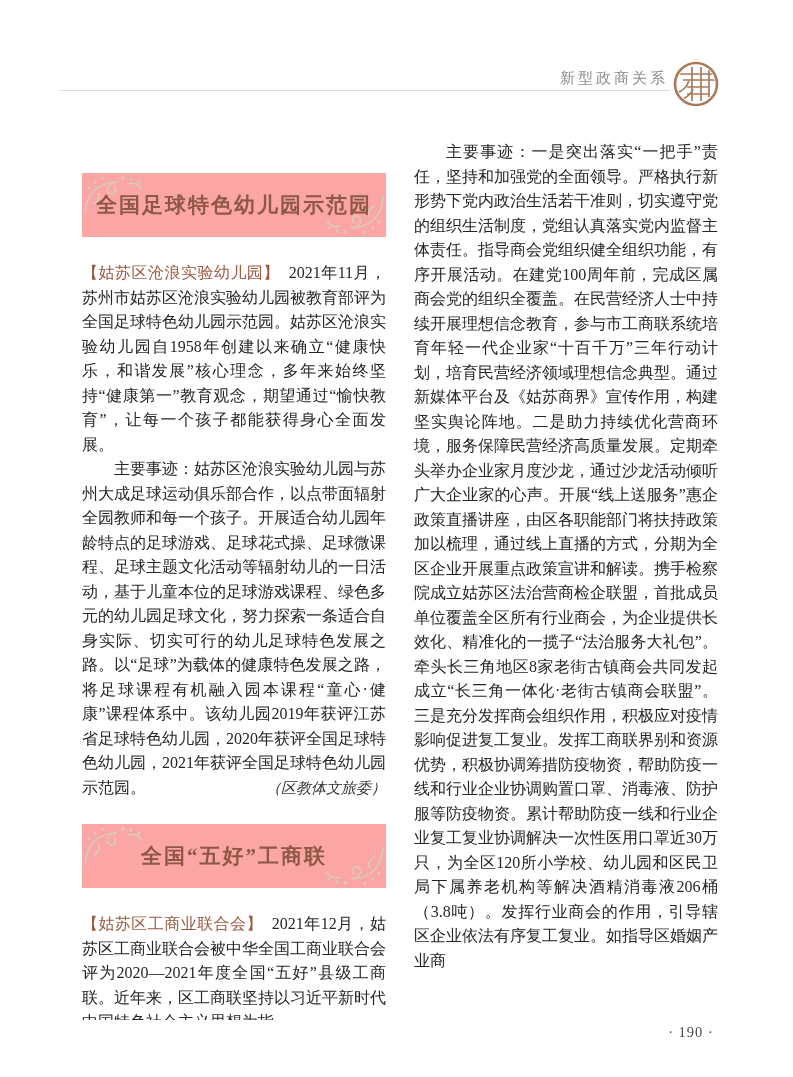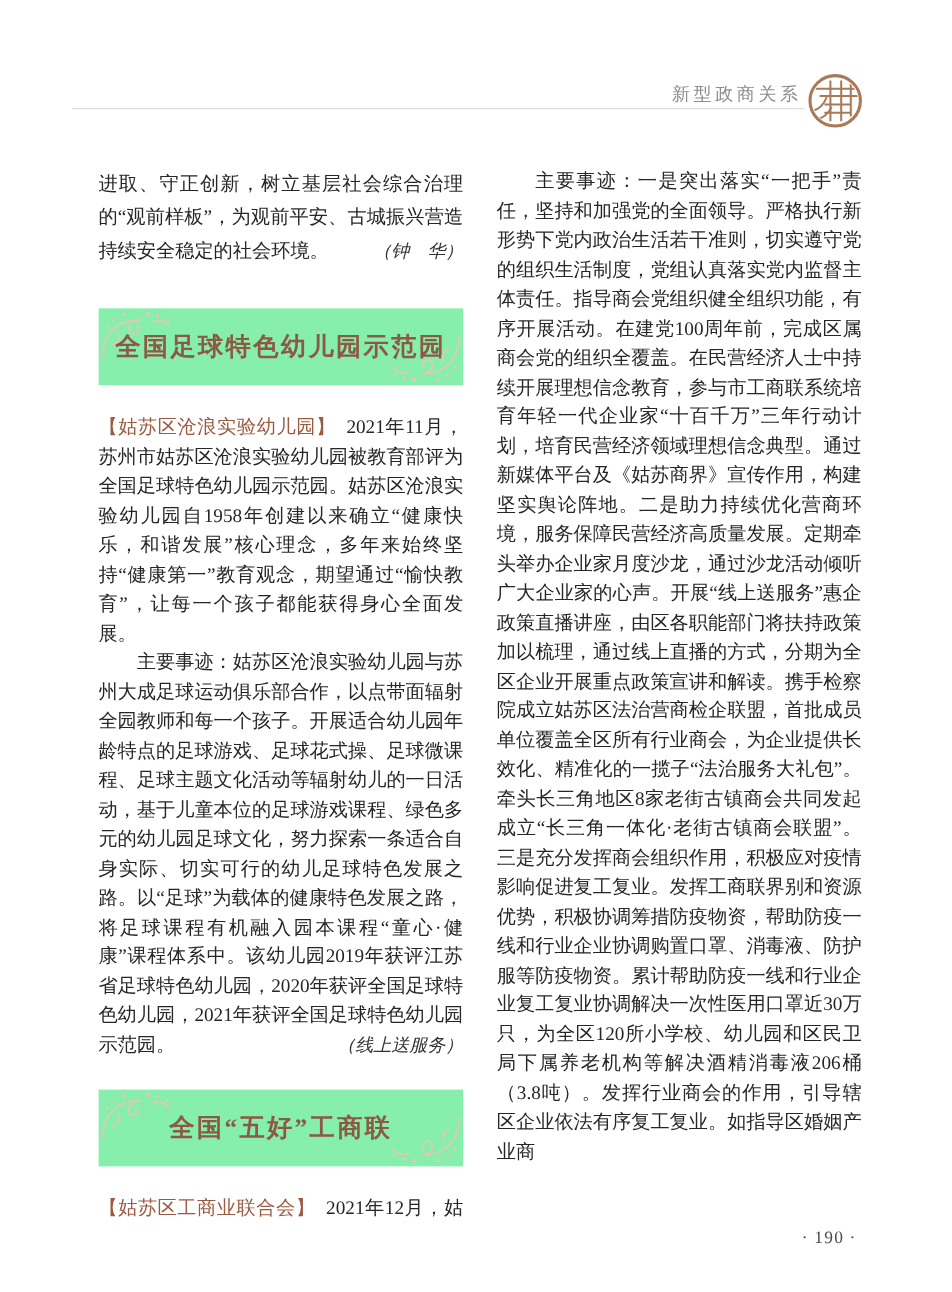--- a/index.html
+++ b/index.html
@@ -29,21 +29,21 @@
   .col p{margin:0;}
 
   .attrib{float:right;font-style:italic;font-size:15px;color:#333;}
   .entry-head{color:#9c5a40;font-weight:400;margin-right:.55em;}
   .indent{text-indent:2em;}
   .para-cont{line-height:28px;}
   .mt{margin-top:24px !important;}
 
   
   .banner{
-    position:relative;height:64px;margin-top:24px;background:#86efac;
+    position:relative;height:64px;margin-top:24px;background:#fca5a5;
     display:flex;align-items:center;justify-content:center;overflow:hidden;
   }
   .banner1{margin-top:33px;}
   .banner-label{
     font-size:21px;letter-spacing:2px;color:#8d5844;font-weight:600;
     text-indent:0;line-height:1;
   }
   .flourish{position:absolute;width:64px;height:42px;}
   .fl-tl{top:1px;left:1px;}
   .fl-br{bottom:1px;right:1px;transform:rotate(180deg);}
@@ -80,21 +80,20 @@
         <path d="M3 32 Q12 30 16 20"></path>
         <path d="M6 39 Q16 37 20 28"></path>
       </g>
     </svg>
   </span>
 
   <div class="columns">
 
     <div class="col">
 
-      <p class="para-cont"><span>进取、守正创新，树立基层社会综合治理的“观前样板”，为观前平安、古城振兴营造持续安全稳定的社会环境。</span><span class="attrib">（钟　华）</span></p>
 
       <div class="banner banner1">
         <svg class="flourish fl-tl" viewBox="0 0 64 42">
           <g fill="none" stroke="#d9cbb5" stroke-width="1.6">
             <path d="M2 40 C3 20 14 9 34 8"></path>
             <path d="M34 8 C26 9 22 15 26 19 C30 22 35 18 31 13"></path>
             <path d="M10 30 C16 28 18 22 15 19"></path>
             <path d="M44 10 C50 8 56 10 58 15"></path>
           </g>
           <g fill="#d9cbb5">
@@ -120,21 +119,21 @@
             <circle cx="56" cy="8" r="1.3"></circle>
               <circle cx="6" cy="14" r="1.5"></circle>
             <circle cx="12" cy="8" r="1.3"></circle>
               <circle cx="20" cy="4" r="1.5"></circle>
           </g>
         </svg>
       </div>
 
       <p class="mt"><span class="entry-head">【姑苏区沧浪实验幼儿园】</span><span>2021年11月，苏州市姑苏区沧浪实验幼儿园被教育部评为全国足球特色幼儿园示范园。姑苏区沧浪实验幼儿园自1958年创建以来确立“健康快乐，和谐发展”核心理念，多年来始终坚持“健康第一”教育观念，期望通过“愉快教育”，让每一个孩子都能获得身心全面发展。</span></p>
 
-      <p class="indent"><span>主要事迹：姑苏区沧浪实验幼儿园与苏州大成足球运动俱乐部合作，以点带面辐射全园教师和每一个孩子。开展适合幼儿园年龄特点的足球游戏、足球花式操、足球微课程、足球主题文化活动等辐射幼儿的一日活动，基于儿童本位的足球游戏课程、绿色多元的幼儿园足球文化，努力探索一条适合自身实际、切实可行的幼儿足球特色发展之路。以“足球”为载体的健康特色发展之路，将足球课程有机融入园本课程“童心·健康”课程体系中。该幼儿园2019年获评江苏省足球特色幼儿园，2020年获评全国足球特色幼儿园，2021年获评全国足球特色幼儿园示范园。</span><span class="attrib">（线上送服务）</span></p>
+      <p class="indent"><span>主要事迹：姑苏区沧浪实验幼儿园与苏州大成足球运动俱乐部合作，以点带面辐射全园教师和每一个孩子。开展适合幼儿园年龄特点的足球游戏、足球花式操、足球微课程、足球主题文化活动等辐射幼儿的一日活动，基于儿童本位的足球游戏课程、绿色多元的幼儿园足球文化，努力探索一条适合自身实际、切实可行的幼儿足球特色发展之路。以“足球”为载体的健康特色发展之路，将足球课程有机融入园本课程“童心·健康”课程体系中。该幼儿园2019年获评江苏省足球特色幼儿园，2020年获评全国足球特色幼儿园，2021年获评全国足球特色幼儿园示范园。</span><span class="attrib">（区教体文旅委）</span></p>
 
       <div class="banner">
         <svg class="flourish fl-tl" viewBox="0 0 64 42">
           <g fill="none" stroke="#d9cbb5" stroke-width="1.6">
             <path d="M2 40 C3 20 14 9 34 8"></path>
             <path d="M34 8 C26 9 22 15 26 19 C30 22 35 18 31 13"></path>
             <path d="M10 30 C16 28 18 22 15 19"></path>
             <path d="M44 10 C50 8 56 10 58 15"></path>
           </g>
           <g fill="#d9cbb5">

